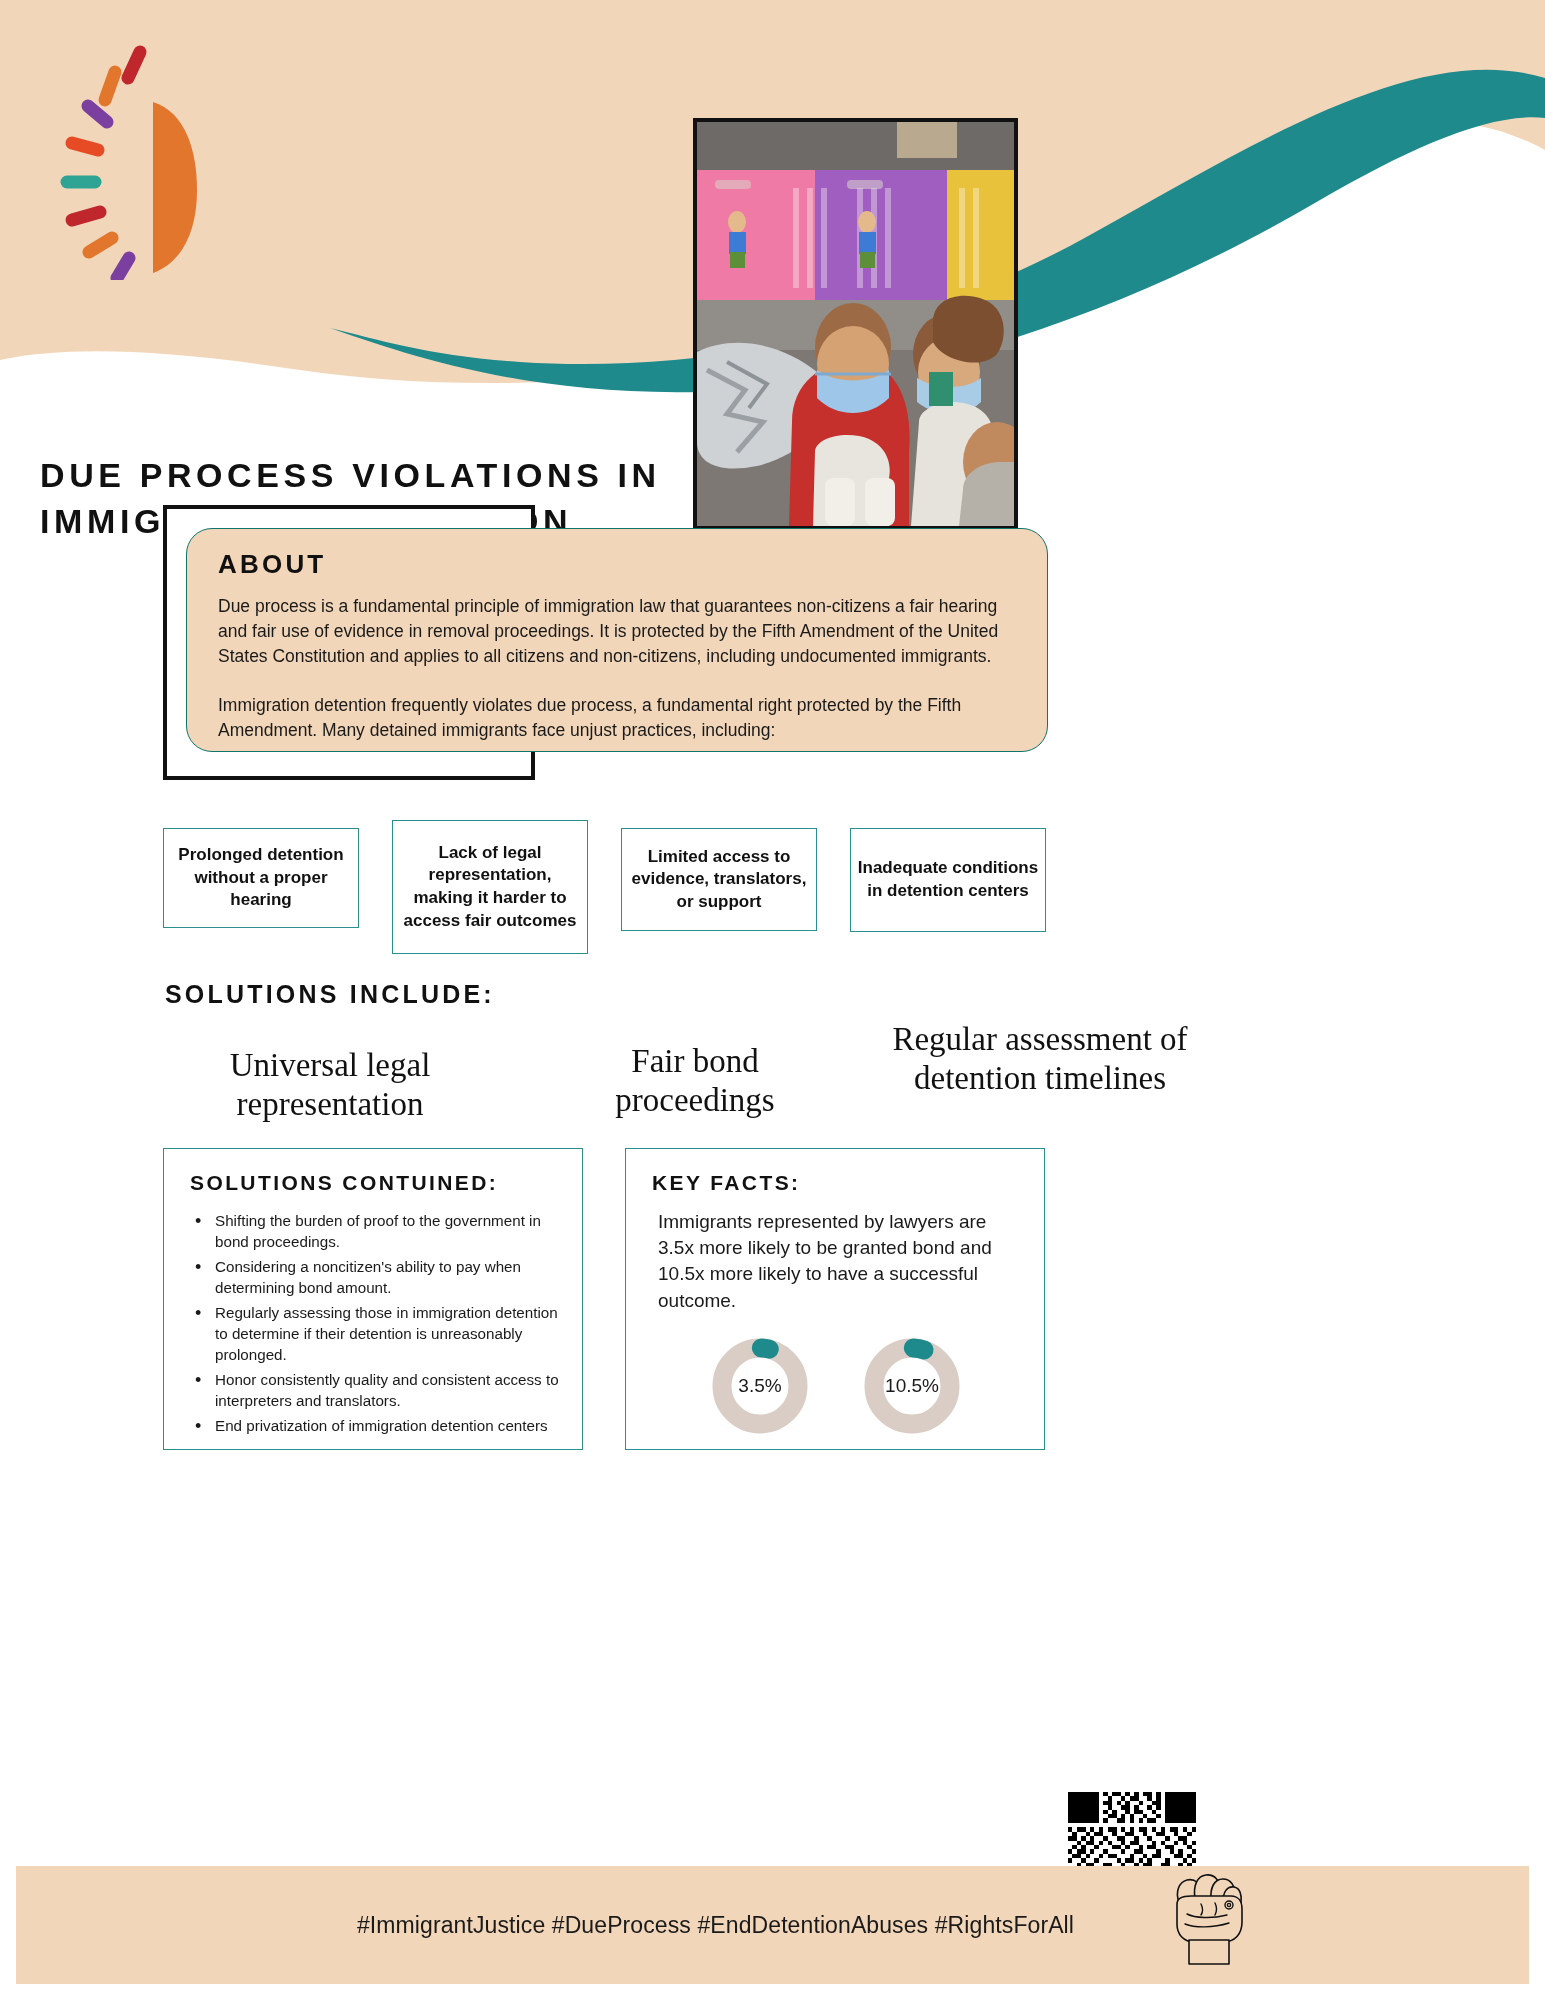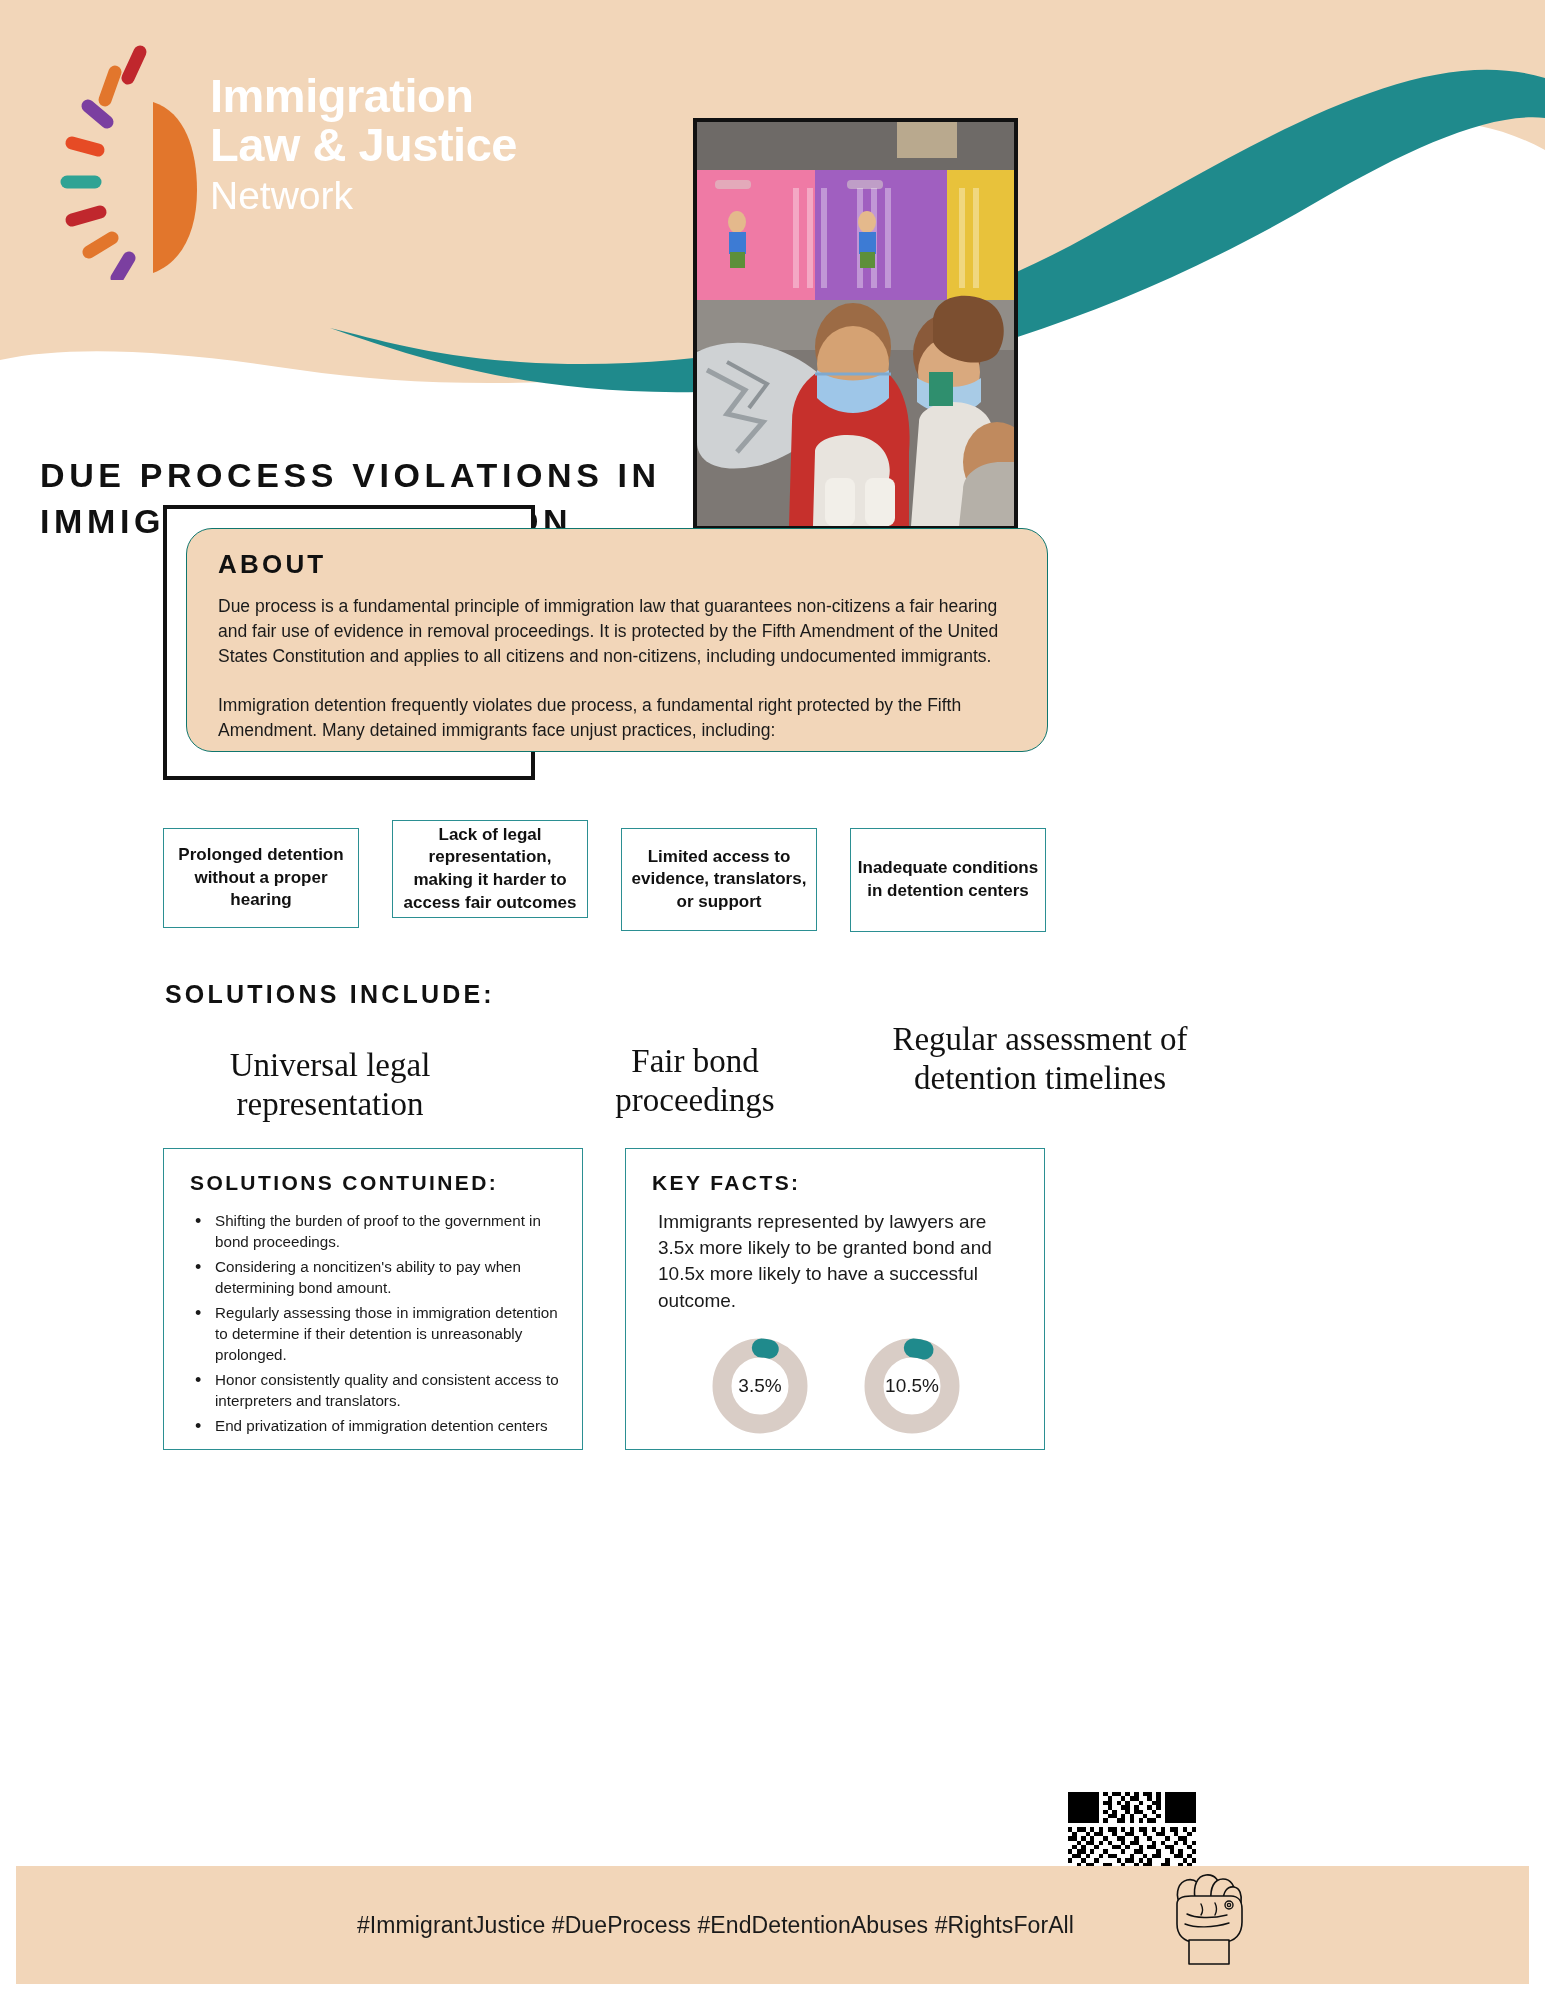--- a/index.html
+++ b/index.html
@@ -47,21 +47,21 @@
   .about-p + .about-p { margin-top:24px; }
 
   
   .boxrow { position:absolute; left:163px; top:820px; width:930px; height:120px; display:flex; gap:33px; }
   .vbox {
     width:196px; border:1.6px solid #2b8f92; background:#fff;
     display:flex; align-items:center; justify-content:center; text-align:center;
     padding:8px 6px; font-size:17px; font-weight:700; line-height:1.33;
   }
   .vbox.b1 { height:100px; align-self:flex-start; margin-top:8px; }
-  .vbox.b2 { height:98px; align-self:flex-start; }
+  .vbox.b2 { height:134px; align-self:flex-start; }
   .vbox.b3 { height:103px; align-self:flex-start; margin-top:8px; }
   .vbox.b4 { height:104px; align-self:flex-start; margin-top:8px; }
 
   
   .sol-head {
     position:absolute; left:165px; top:980px;
     font-size:25px; font-weight:800; letter-spacing:3.2px;
   }
   .sol-items { position:absolute; left:160px; top:1020px; width:1250px; height:110px; }
   .sol-item {
@@ -130,25 +130,20 @@
         <line x1="95" y1="22" x2="83" y2="48" stroke="#c0272d"></line>
         <line x1="70" y1="42" x2="60" y2="70" stroke="#e2762c"></line>
         <line x1="43" y1="76" x2="62" y2="92" stroke="#7b3fa0"></line>
         <line x1="27" y1="113" x2="53" y2="120" stroke="#e64b25"></line>
         <line x1="22" y1="152" x2="50" y2="152" stroke="#2fa394"></line>
         <line x1="27" y1="190" x2="55" y2="182" stroke="#c0272d"></line>
         <line x1="44" y1="222" x2="67" y2="208" stroke="#e2762c"></line>
         <line x1="72" y1="248" x2="84" y2="228" stroke="#7b3fa0"></line>
       </g>
     </svg>
-    <div class="logo-text">
-      <div class="logo-l1">Immigration</div>
-      <div class="logo-l2">Law &amp; Justice</div>
-      <div class="logo-l3">Network</div>
-    </div>
   </div>
 </div>
 
 <div class="photo-frame">
   <svg width="100%" height="100%" viewBox="0 0 317 404" preserveAspectRatio="none">
     <rect x="0" y="0" width="317" height="404" fill="#7d7874"></rect>
     <rect x="0" y="0" width="317" height="70" fill="#6e6a67"></rect>
     <rect x="200" y="0" width="60" height="36" fill="#b9a98e"></rect>
     <rect x="0" y="48" width="317" height="130" fill="#ef7aa5"></rect>
     <rect x="118" y="48" width="132" height="130" fill="#a05fc0"></rect>

